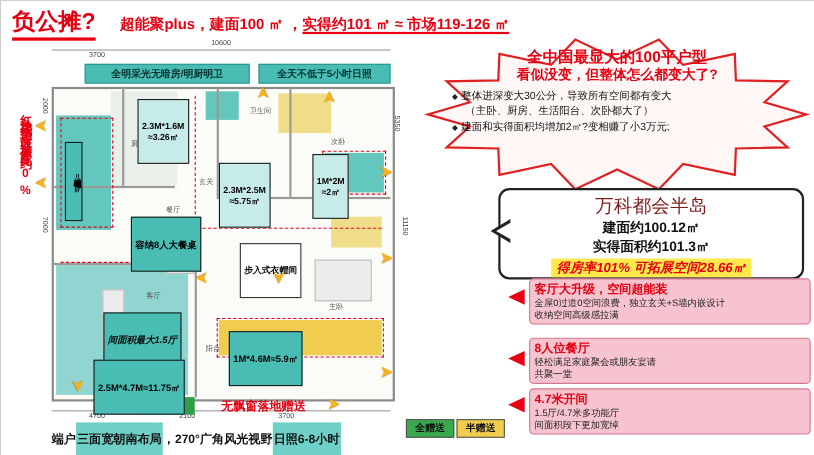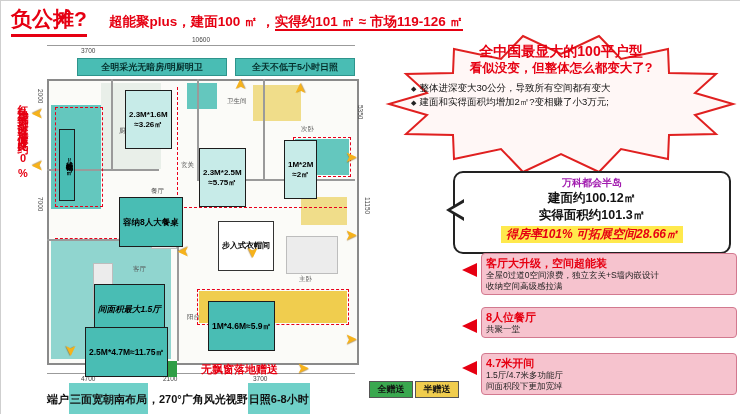--- a/index.html
+++ b/index.html
@@ -39,21 +39,21 @@
   .burst{position:absolute;left:384px;top:28px;width:352px;height:150px;z-index:2;}
   .burst-line1{position:absolute;left:0;top:14px;width:100%;text-align:center;color:#e60012;font-weight:bold;font-size:14px;}
   .burst-line2{position:absolute;left:0;top:31px;width:100%;text-align:center;color:#e60012;font-weight:bold;font-size:12.5px;}
   .burst-bullets{position:absolute;left:26px;top:52px;width:304px;font-size:9.5px;color:#111;line-height:1.45;}
   .burst-bullets .dia{color:#222;font-size:7px;margin-right:3px;}
   
   .bubble{position:absolute;left:452px;top:170px;width:274px;height:76px;background:#fff;border:2.5px solid #222;
           border-radius:10px;text-align:center;padding-top:3px;z-index:3;}
   .bubble:before{content:"";position:absolute;left:-20px;top:26px;border:11px solid transparent;border-right:18px solid #222;}
   .bubble:after{content:"";position:absolute;left:-12px;top:29px;border:8px solid transparent;border-right:14px solid #fff;}
-  .bubble .b1{font-size:10px;font-weight:bold;color:#a21caf;}
+  .bubble .b1{font-size:17px;font-weight:normal;color:#7f1d1d;}
   .bubble .b2{font-size:12.5px;font-weight:bold;color:#111;}
   .bubble .hl{display:inline-block;margin-top:2px;background:#ffe94d;color:#e60012;font-weight:bold;
               font-style:italic;font-size:12px;padding:0 5px;}
   
   .card{position:absolute;left:480px;width:246px;background:#f6c3ce;border:1.5px solid #d2798f;border-radius:4px;
         padding:2px 4px;z-index:3;}
   .card .ct{color:#e60012;font-size:11px;font-weight:bold;line-height:1.3;}
   .card .cl{font-size:8.5px;color:#222;line-height:1.3;}
   .red-tri{position:absolute;width:0;height:0;border-top:7px solid transparent;border-bottom:7px solid transparent;
            border-right:15px solid #e60012;z-index:3;}
@@ -178,20 +178,21 @@
   <div class="nobay">无飘窗落地赠送</div>
 
   <div class="burst">
     <svg width="352" height="150" viewBox="0 0 352 148">
       <polygon fill="#fff7f6" stroke="#e02020" stroke-width="2" points="348,74 310,85 331,104 284,105 283,129 236,119 214,142 176,124 138,142 116,119 69,129 68,105 21,104 42,85 4,74 42,63 21,44 68,43 69,19 116,29 138,6 176,24 214,6 236,29 283,19 284,43 331,44 310,63"></polygon>
     </svg>
     <div class="burst-line1">全中国最显大的100平户型</div>
     <div class="burst-line2">看似没变，但整体怎么都变大了?</div>
     <div class="burst-bullets">
       <div><span class="dia">◆</span><span>整体进深变大30公分，导致所有空间都有变大</span></div>
+      <div style="padding-left:12px;"><span>（主卧、厨房、生活阳台、次卧都大了）</span></div>
       <div><span class="dia">◆</span><span>建面和实得面积均增加2㎡?变相赚了小3万元;</span></div>
     </div>
   </div>
 
   <div class="bubble">
     <div class="b1">万科都会半岛</div>
     <div class="b2">建面约100.12㎡</div>
     <div class="b2">实得面积约101.3㎡</div>
     <div class="hl">得房率101% 可拓展空间28.66㎡</div>
   </div>
@@ -200,20 +201,21 @@
   <div class="red-tri" style="left:461px;top:318px;"></div>
   <div class="red-tri" style="left:461px;top:360px;"></div>
 
   <div class="card" style="top:252px;">
     <div class="ct">客厅大升级，空间超能装</div>
     <div class="cl">全屋0过道0空间浪费，独立玄关+S墙内嵌设计</div>
     <div class="cl">收纳空间高级感拉满</div>
   </div>
   <div class="card" style="top:306px;">
     <div class="ct">8人位餐厅</div>
+    <div class="cl">轻松满足家庭聚会或朋友宴请</div>
     <div class="cl">共聚一堂</div>
   </div>
   <div class="card" style="top:352px;">
     <div class="ct">4.7米开间</div>
     <div class="cl">1.5厅/4.7米多功能厅</div>
     <div class="cl">间面积段下更加宽绰</div>
   </div>
 
   <div class="footer-line">
     <span>端户</span><span class="hl">三面宽朝南布局</span><span>，270°广角风光视野</span><span class="hl">日照6-8小时</span>

